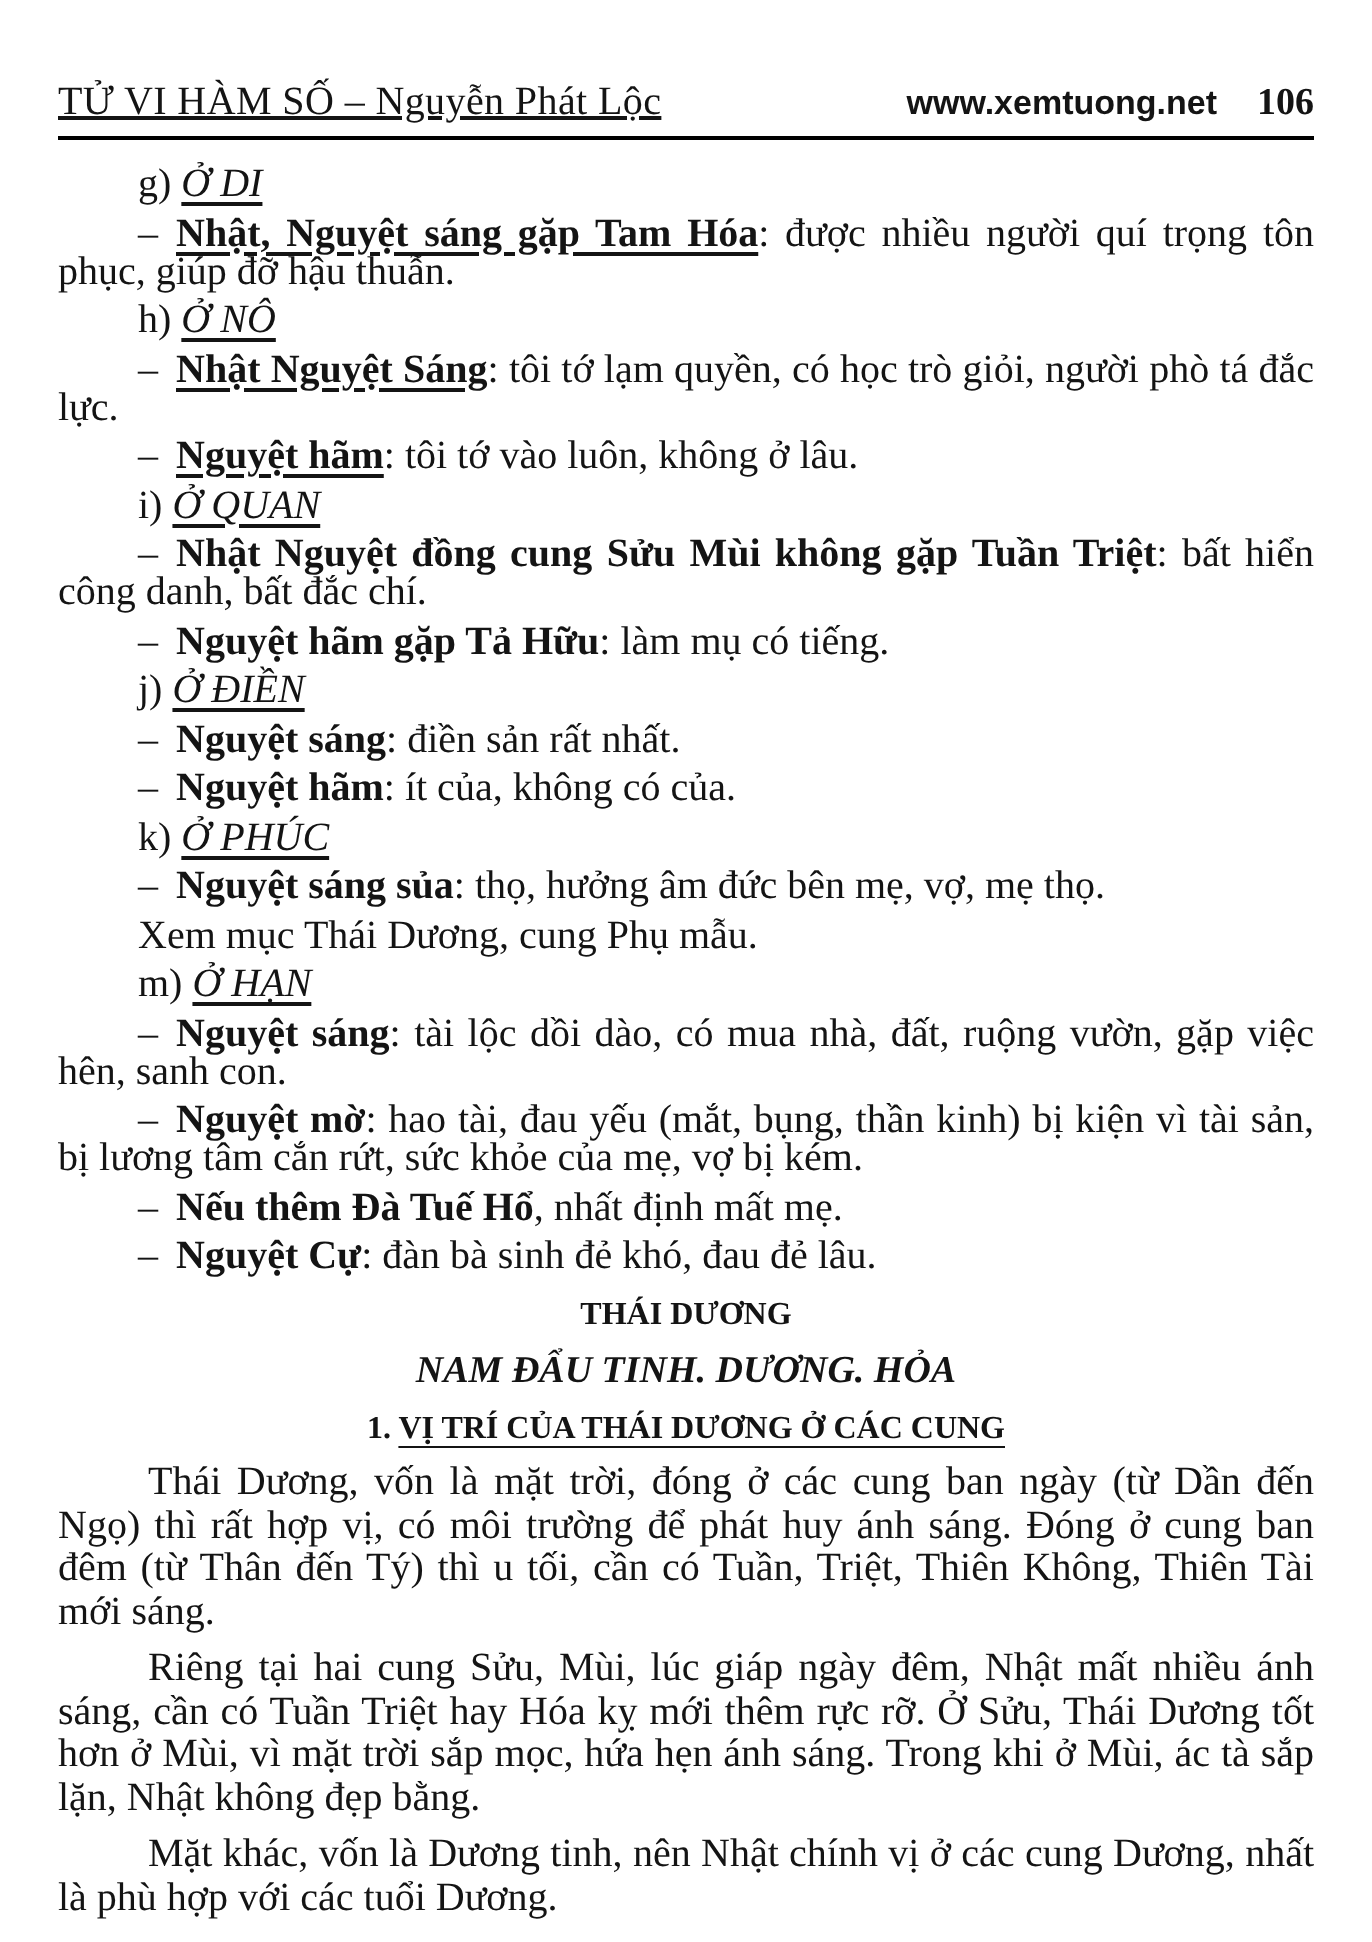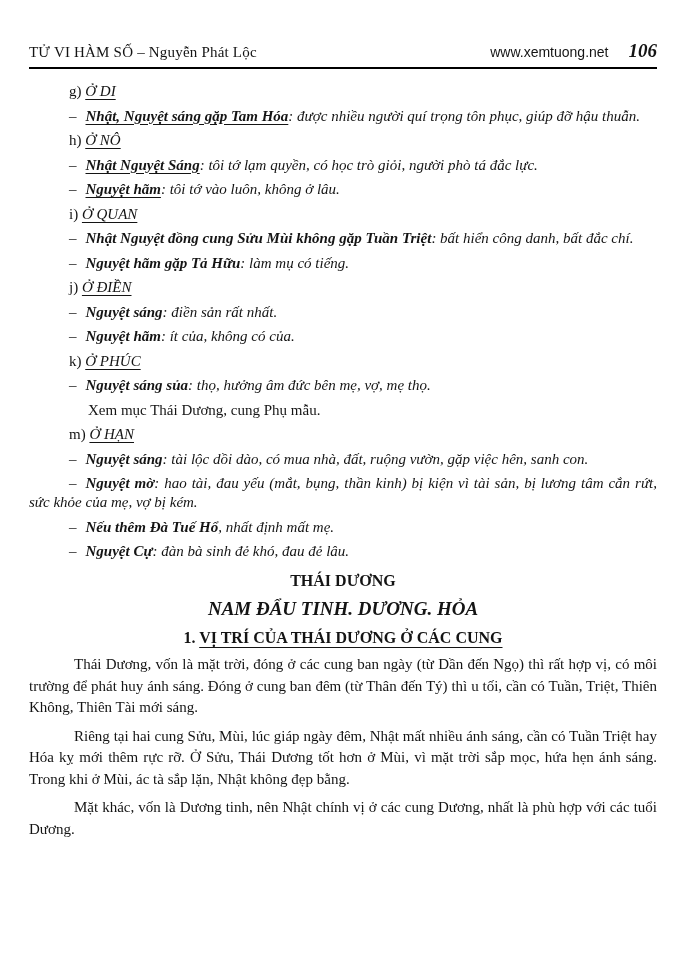--- a/index.html
+++ b/index.html
@@ -4,37 +4,37 @@
 <style>
   html, body { margin: 0; padding: 0; }
   body {
     width: 686px; height: 971px;
     background: #ffffff; color: #141414;
     font-family: "Liberation Serif", serif;
     overflow: hidden;
   }
   .page { box-sizing: border-box; width: 686px; height: 971px; padding: 0 29px; }
   .header { display: flex; align-items: baseline; padding-top: 40px; }
-  .book-title { font-size: 15px; letter-spacing: 0.2px; }
+  .book-title { font-size: 20px; letter-spacing: 0.2px; text-decoration: underline; }
   .website {
     margin-left: auto;
     font-family: "Liberation Sans", sans-serif;
-    font-weight: 400; font-size: 14px;
+    font-weight: 700; font-size: 17px;
   }
-  .page-number { margin-left: 20px; font-weight: 700; font-style: italic; font-size: 19px; }
+  .page-number { margin-left: 20px; font-weight: 700; font-size: 19px; }
   .rule { border-top: 2px solid #000; margin-top: 5px; margin-bottom: 13px; }
 
-  .block { margin: 5.5px 0; line-height: 19px; font-size: 15px; }
+  .block { margin: 5.5px 0; line-height: 19px; font-size: 20px; }
   .letter-heading { margin-left: 40px; }
   .letter-title { font-style: italic; text-decoration: underline; text-underline-offset: 3px; }
-  .dash-item { text-indent: 40px; text-align: justify; font-style: italic; }
+  .dash-item { text-indent: 40px; text-align: justify; }
   .dash { padding-right: 9px; }
   .lbl { font-weight: 700; }
   .lbl.u { text-decoration: underline; text-underline-offset: 3px; }
-  .plain-line { margin-left: 59px; }
+  .plain-line { margin-left: 40px; }
   .center-heading { text-align: center; font-weight: 700; font-size: 16px; margin: 10px 0 4px; }
   .center-sub { text-align: center; font-weight: 700; font-style: italic; font-size: 19px; margin: 9px 0; }
   .section-heading { font-weight: 700; font-size: 16px; margin: 10px 0 6px; text-align: center; }
   .section-title { text-decoration: underline; text-underline-offset: 3.5px; }
   .para { text-indent: 45px; text-align: justify; line-height: 21.5px; margin: 7px 0; }
 </style>
 </head>
 <body>
 
 <div class="page">

